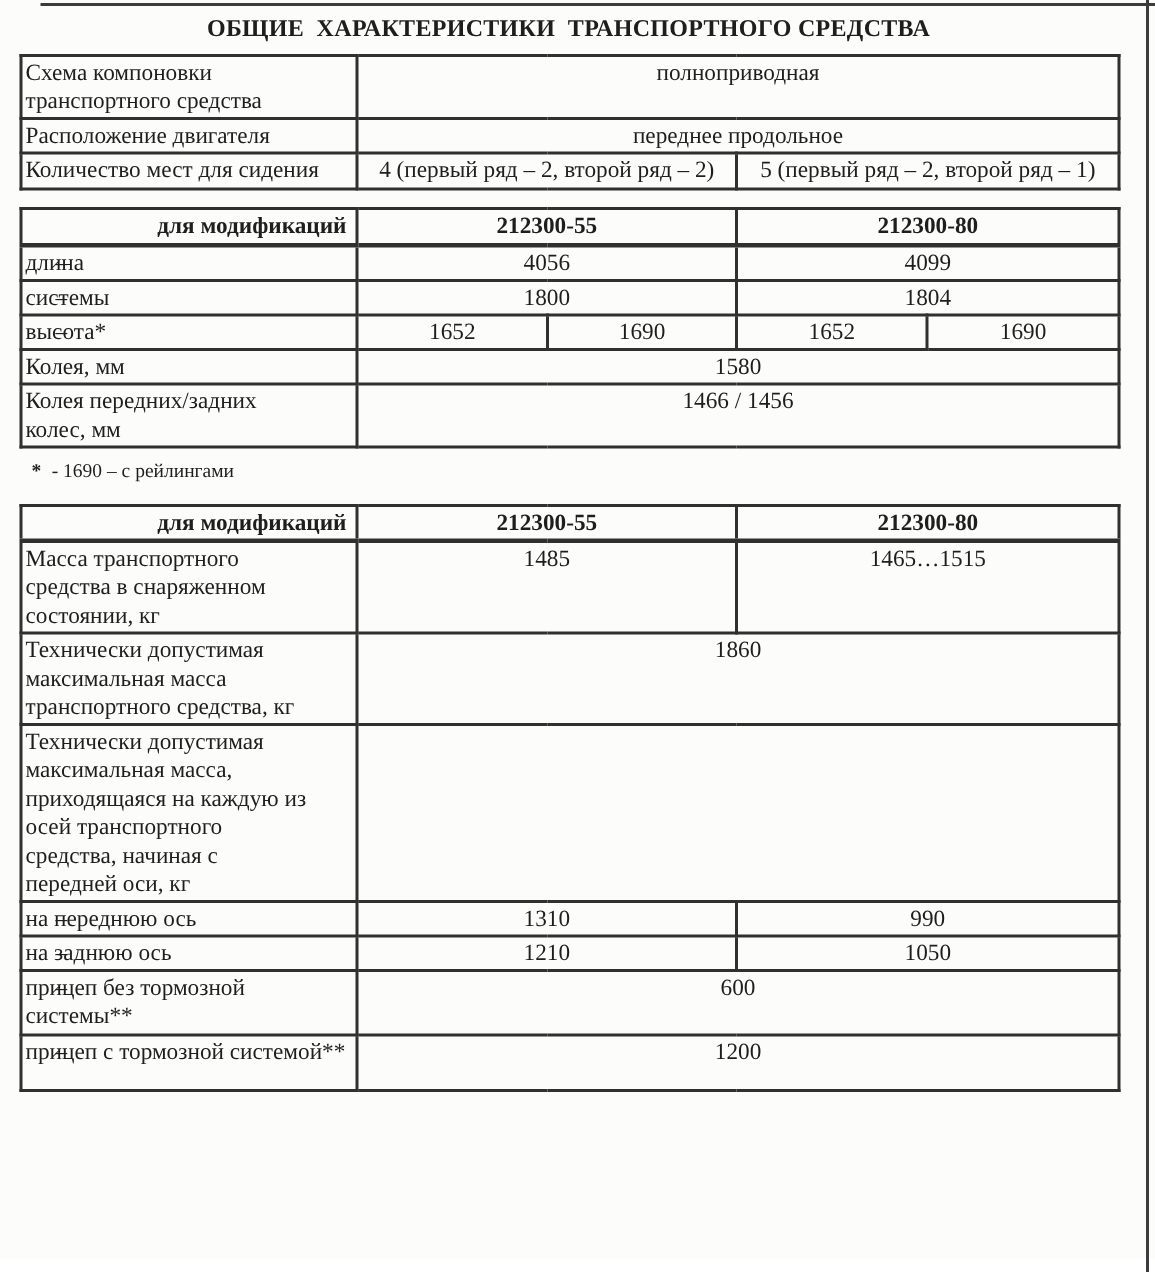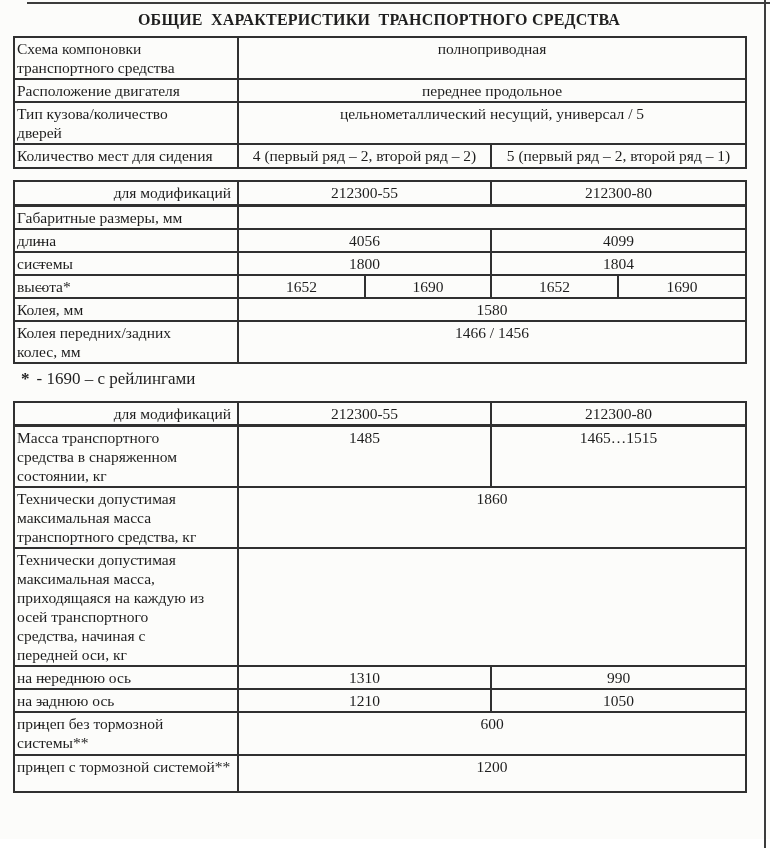--- a/index.html
+++ b/index.html
@@ -52,41 +52,41 @@
     vertical-align:top;
     padding:1px 2px;
     overflow:hidden;
   }
   td.lbl{
     text-align:left;
     padding:1px 4px 1px 7px;
   }
   td.val{ text-align:center; }
   tr.thead td{
-    font-weight:normal;
+    font-weight:bold;
     border-bottom:3px solid var(--line);
   }
   tr.thead td.lbl{
     text-align:right;
     padding-right:6px;
   }
   td.sub{
     position:relative;
     padding-left:39px;
   }
   td.sub .dash{
     position:absolute;
     left:22px;
     top:1px;
   }
   .gap-t2{height:11px;}
   .gap-t3{height:12px;}
   .footnote{
     margin:4px 0 0 8px;
-    font-size:17px;
+    font-size:13px;
     line-height:21px;
     max-width:712px;
   }
   .fn-marker{font-weight:bold;margin-right:7px;}
   tr.h21{height:21px;} tr.h22{height:22px;padding-left:48px;} tr.h24{height:24px;}
   tr.h37{height:37px;} tr.h38{height:38px;} tr.h43{height:43px;}
   tr.h57{height:57px;} tr.h95{height:95px;}
   .mw165{display:inline-block;max-width:165px;}
   .mw170{display:inline-block;max-width:170px;}
   .mw175{display:inline-block;max-width:175px;}
@@ -114,24 +114,20 @@
       </colgroup>
       <tbody>
         <tr class="h37">
           <td class="lbl">Схема компоновки транспортного средства</td>
           <td class="val" colspan="4">полноприводная</td>
         </tr>
         <tr class="h22">
           <td class="lbl">Расположение двигателя</td>
           <td class="val" colspan="4">переднее продольное</td>
         </tr>
-        <tr class="h38">
-          <td class="lbl"><span class="mw165">Тип кузова/количество дверей</span></td>
-          <td class="val" colspan="4">цельнометаллический несущий, универсал / 5</td>
-        </tr>
         <tr class="h24">
           <td class="lbl">Количество мест для сидения</td>
           <td class="val" colspan="2">4 (первый ряд – 2, второй ряд – 2)</td>
           <td class="val" colspan="2">5 (первый ряд – 2, второй ряд – 1)</td>
         </tr>
       </tbody>
     </table>
 
     <div class="gap-t2"></div>
 
@@ -142,24 +138,20 @@
           <col style="width:126px">
           <col style="width:127px">
           <col style="width:128px">
       </colgroup>
       <tbody>
         <tr class="thead h24">
           <td class="lbl">для модификаций</td>
           <td class="val" colspan="2">212300-55</td>
           <td class="val" colspan="2">212300-80</td>
         </tr>
-        <tr class="h22">
-          <td class="lbl">Габаритные размеры, мм</td>
-          <td class="val" colspan="4"></td>
-        </tr>
         <tr class="h21">
           <td class="lbl sub"><span class="dash">–</span><span>длина</span></td>
           <td class="val" colspan="2">4056</td>
           <td class="val" colspan="2">4099</td>
         </tr>
         <tr class="h21">
           <td class="lbl sub"><span class="dash">–</span><span>системы</span></td>
           <td class="val" colspan="2">1800</td>
           <td class="val" colspan="2">1804</td>
         </tr>

